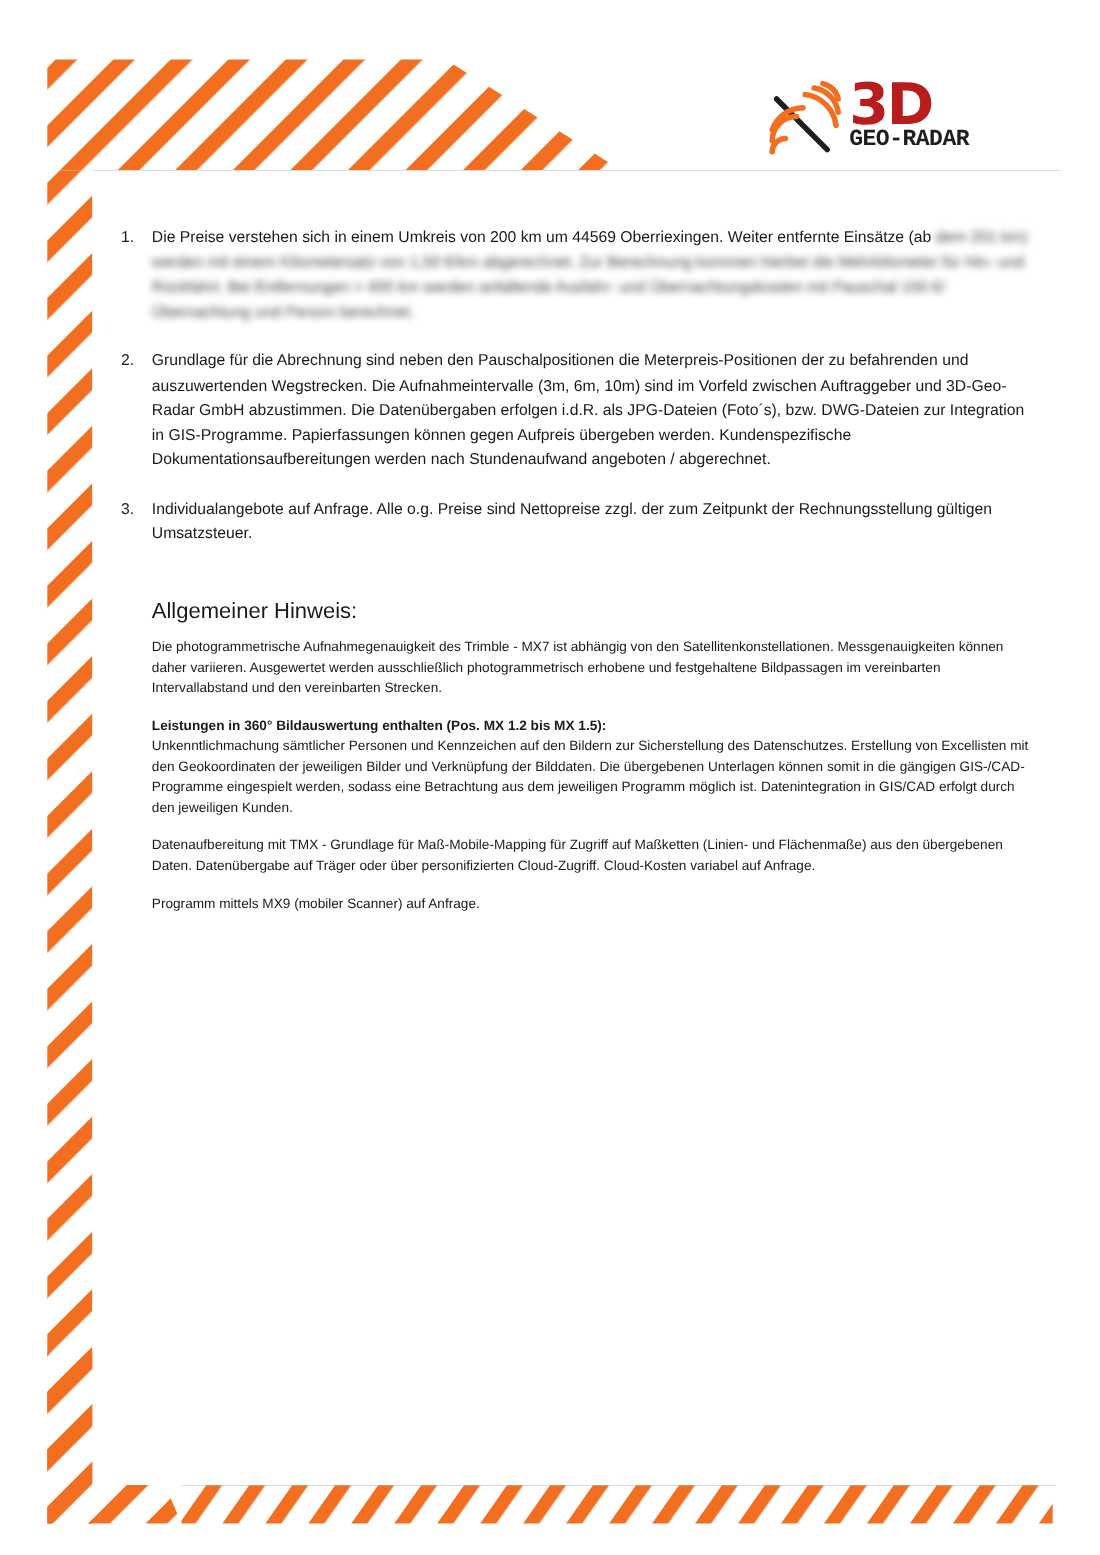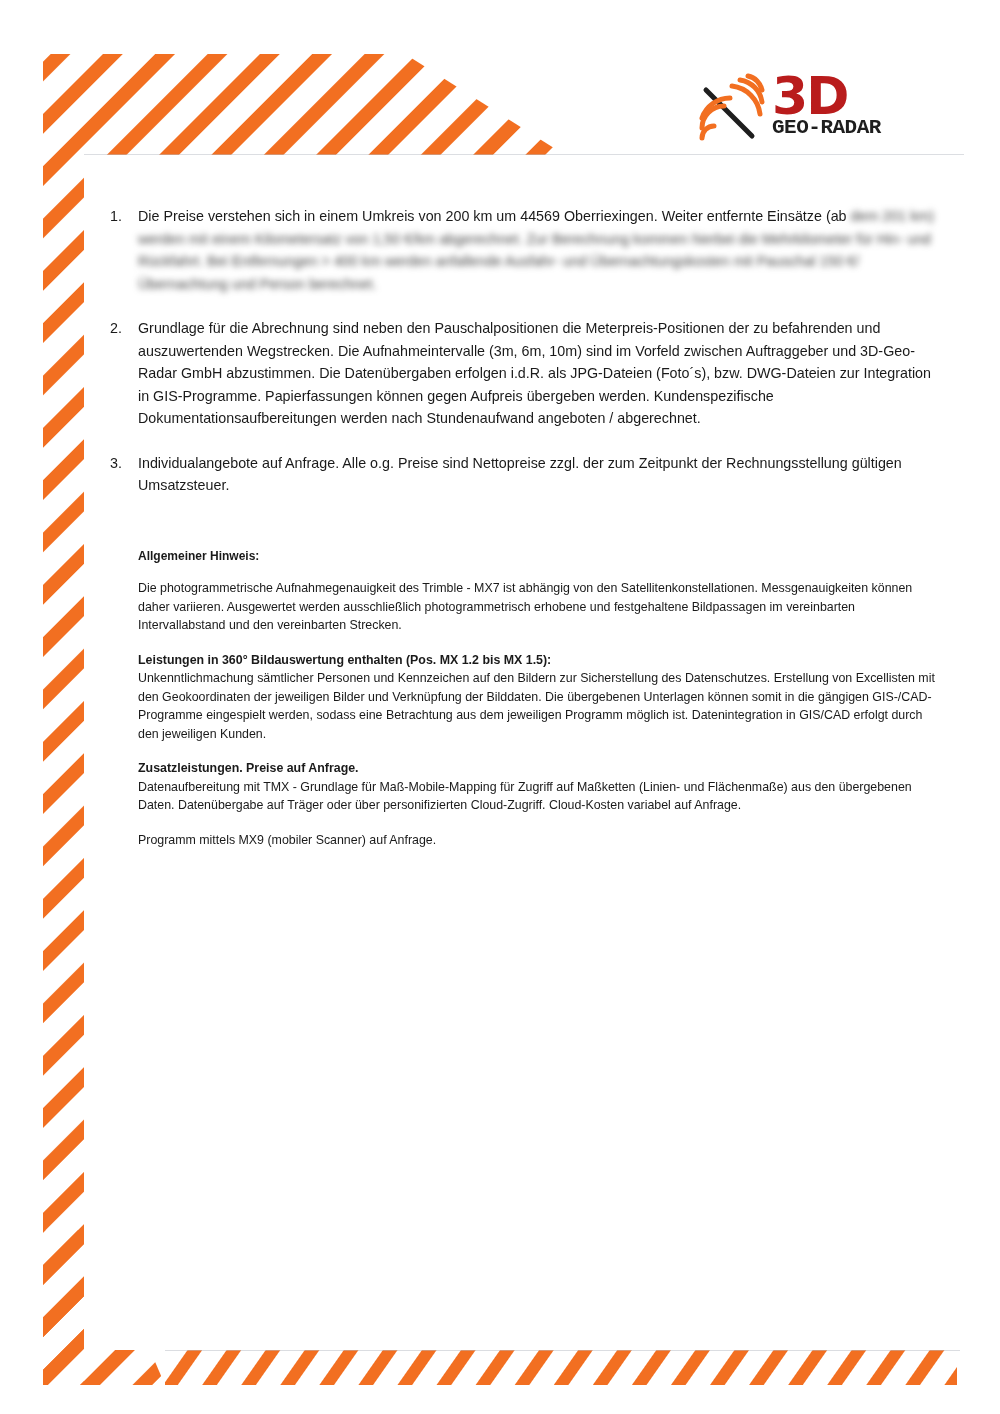--- a/index.html
+++ b/index.html
@@ -6,21 +6,21 @@
   body { width: 1000px; height: 1414px; background: #ffffff; position: relative; overflow: hidden; font-family: "Liberation Sans", sans-serif; color: #1a1a1a; }
   .stripes-svg { position: absolute; left: 0; top: 0; width: 1000px; height: 1414px; }
   .panel { position: absolute; left: 84px; top: 155px; width: 880px; height: 1195px; background: #fff; }
   .logo { position: absolute; left: 690px; top: 68px; width: 260px; height: 80px; }
   .content { position: absolute; left: 110px; top: 205px; width: 830px; }
   ol.terms { margin: 0; padding: 0; list-style: none; font-size: 14.3px; line-height: 22.5px; }
   ol.terms li { position: relative; padding-left: 28px; margin-bottom: 22px; }
   ol.terms li .num { position: absolute; left: 0; top: 0; }
   .blur { filter: blur(3.2px); color: #444; }
   .notes { margin-left: 28px; margin-top: 50px; font-size: 12.4px; line-height: 18.5px; }
-  .notes h2 { font-size: 12px; font-weight: bold; margin: 0 0 14px 0; }
+  .notes h2 { font-size: 20px; font-weight: normal; margin: 0 0 14px 0; }
   .notes p { margin: 0 0 16px 0; }
   .notes .sub { font-weight: bold; display: block; }
 </style>
 </head>
 <body>
 
 <svg class="stripes-svg" viewBox="0 0 1000 1414" xmlns="http://www.w3.org/2000/svg">
   <defs>
     <pattern id="diag" patternUnits="userSpaceOnUse" width="37" height="37" patternTransform="rotate(45)">
       <rect x="0" y="0" width="14" height="37" fill="#f26f21"></rect>
@@ -76,18 +76,17 @@
   </ol>
 
   <div class="notes">
     <h2>Allgemeiner Hinweis:</h2>
     <p>Die photogrammetrische Aufnahmegenauigkeit des Trimble - MX7 ist abhängig von den Satellitenkonstellationen. Messgenauigkeiten können daher variieren. Ausgewertet werden ausschließlich photogrammetrisch erhobene und festgehaltene Bildpassagen im vereinbarten Intervallabstand und den vereinbarten Strecken.</p>
     <p>
       <span class="sub">Leistungen in 360° Bildauswertung enthalten (Pos. MX 1.2 bis MX 1.5):</span>
       <span style="display:block">Unkenntlichmachung sämtlicher Personen und Kennzeichen auf den Bildern zur Sicherstellung des Datenschutzes. Erstellung von Excellisten mit den Geokoordinaten der jeweiligen Bilder und Verknüpfung der Bilddaten. Die übergebenen Unterlagen können somit in die gängigen GIS-/CAD-Programme eingespielt werden, sodass eine Betrachtung aus dem jeweiligen Programm möglich ist. Datenintegration in GIS/CAD erfolgt durch den jeweiligen Kunden.</span>
     </p>
     <p>
-      <span class="sub">Zusatzleistungen. Preise auf Anfrage.</span>
       <span>Datenaufbereitung mit TMX - Grundlage für Maß-Mobile-Mapping für Zugriff auf Maßketten (Linien- und Flächenmaße) aus den übergebenen Daten. Datenübergabe auf Träger oder über personifizierten Cloud-Zugriff. Cloud-Kosten variabel auf Anfrage.</span>
     </p>
     <p>Programm mittels MX9 (mobiler Scanner) auf Anfrage.</p>
   </div>
 </div>
 
 </body></html>

